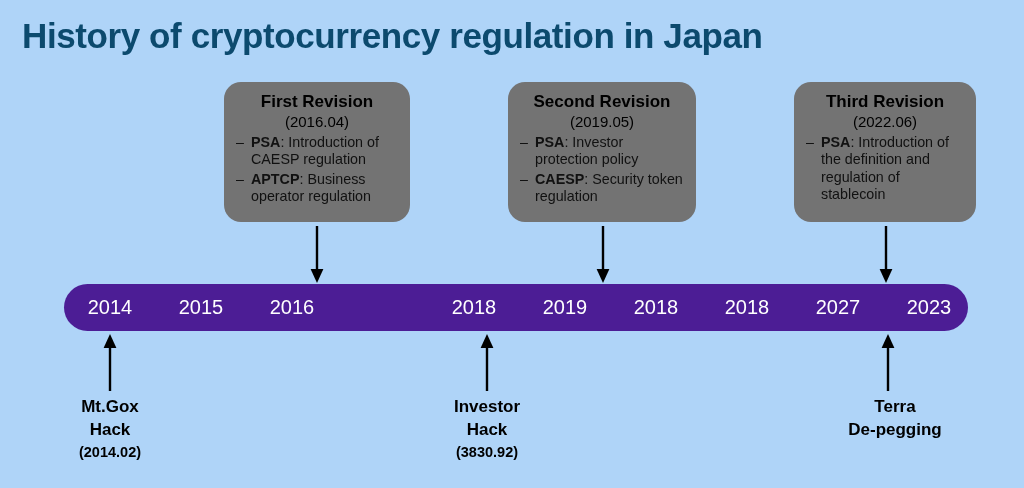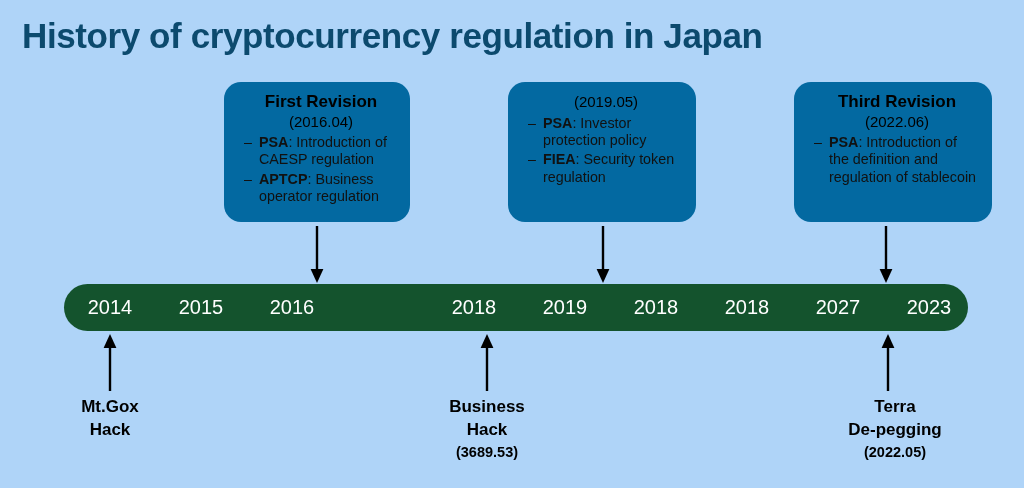--- a/index.html
+++ b/index.html
@@ -28,24 +28,24 @@
     font-size: 35px;
     font-weight: bold;
     color: #0c4a6e;
     letter-spacing: -0.4px;
     white-space: nowrap;
   }
 
   
   .card {
     position: absolute;
-    background: #0369a1;
+    background: #737373;
     border-radius: 17px;
     box-sizing: border-box;
-    padding: 10px 12px 10px 20px;
+    padding: 10px 12px 10px 12px;
   }
   .card-title {
     text-align: center;
     font-size: 17px;
     font-weight: bold;
     color: #000000;
     line-height: 1.15;
   }
   .card-date {
     text-align: center;
@@ -85,21 +85,21 @@
   }
   .arrow svg { display: block; }
 
   
   .timeline-bar {
     position: absolute;
     left: 64px;
     top: 284px;
     width: 904px;
     height: 47px;
-    background: #14532d;
+    background: #4c1d95;
     border-radius: 24px;
   }
   .year {
     position: absolute;
     top: 0;
     height: 47px;
     line-height: 47px;
     text-align: center;
     font-size: 20px;
     color: #FFFFFF;
@@ -141,32 +141,33 @@
       <div class="bullet">
         <span class="dash">–</span><span class="term">PSA</span><span>: </span><span>Introduction of CAESP regulation</span>
       </div>
       <div class="bullet">
         <span class="dash">–</span><span class="term">APTCP</span><span>: </span><span>Business operator regulation</span>
       </div>
     </div>
   </div>
 
   <div class="card" style="left:508px; top:82px; width:188px; height:140px;">
+    <div class="card-title">Second Revision</div>
     <div class="card-date">(2019.05)</div>
     <div class="bullets">
       <div class="bullet">
         <span class="dash">–</span><span class="term">PSA</span><span>: </span><span>Investor protection policy</span>
       </div>
       <div class="bullet">
-        <span class="dash">–</span><span class="term">FIEA</span><span>: </span><span>Security token regulation</span>
+        <span class="dash">–</span><span class="term">CAESP</span><span>: </span><span>Security token regulation</span>
       </div>
     </div>
   </div>
 
-  <div class="card" style="left:794px; top:82px; width:198px; height:140px;">
+  <div class="card" style="left:794px; top:82px; width:182px; height:140px;">
     <div class="card-title">Third Revision</div>
     <div class="card-date">(2022.06)</div>
     <div class="bullets">
       <div class="bullet">
         <span class="dash">–</span><span class="term">PSA</span><span>: </span><span>Introduction of the definition and regulation of stablecoin</span>
       </div>
     </div>
   </div>
 
   <div class="arrow" style="left:310px; top:226px;">
@@ -215,25 +216,25 @@
   <div class="arrow" style="left:881px; top:333px;">
     <svg width="14" height="58" viewBox="0 0 14 58">
       <line x1="7" y1="12" x2="7" y2="58" stroke="#000000" stroke-width="2.4"></line>
       <polygon points="7,1 0.6,15 13.4,15" fill="#000000"></polygon>
     </svg>
   </div>
 
   <div class="event" style="left:110px; top:396px;">
     <div class="event-name">Mt.Gox
 Hack</div>
+    <div class="event-date">(2014.02)</div>
   </div>
   <div class="event" style="left:487px; top:396px;">
-    <div class="event-name">Business
+    <div class="event-name">Investor
 Hack</div>
-    <div class="event-date">(3689.53)</div>
+    <div class="event-date">(3830.92)</div>
   </div>
   <div class="event" style="left:895px; top:396px;">
     <div class="event-name">Terra
 De-pegging</div>
-    <div class="event-date">(2022.05)</div>
   </div>
 
 </div>
 
 </body></html>

